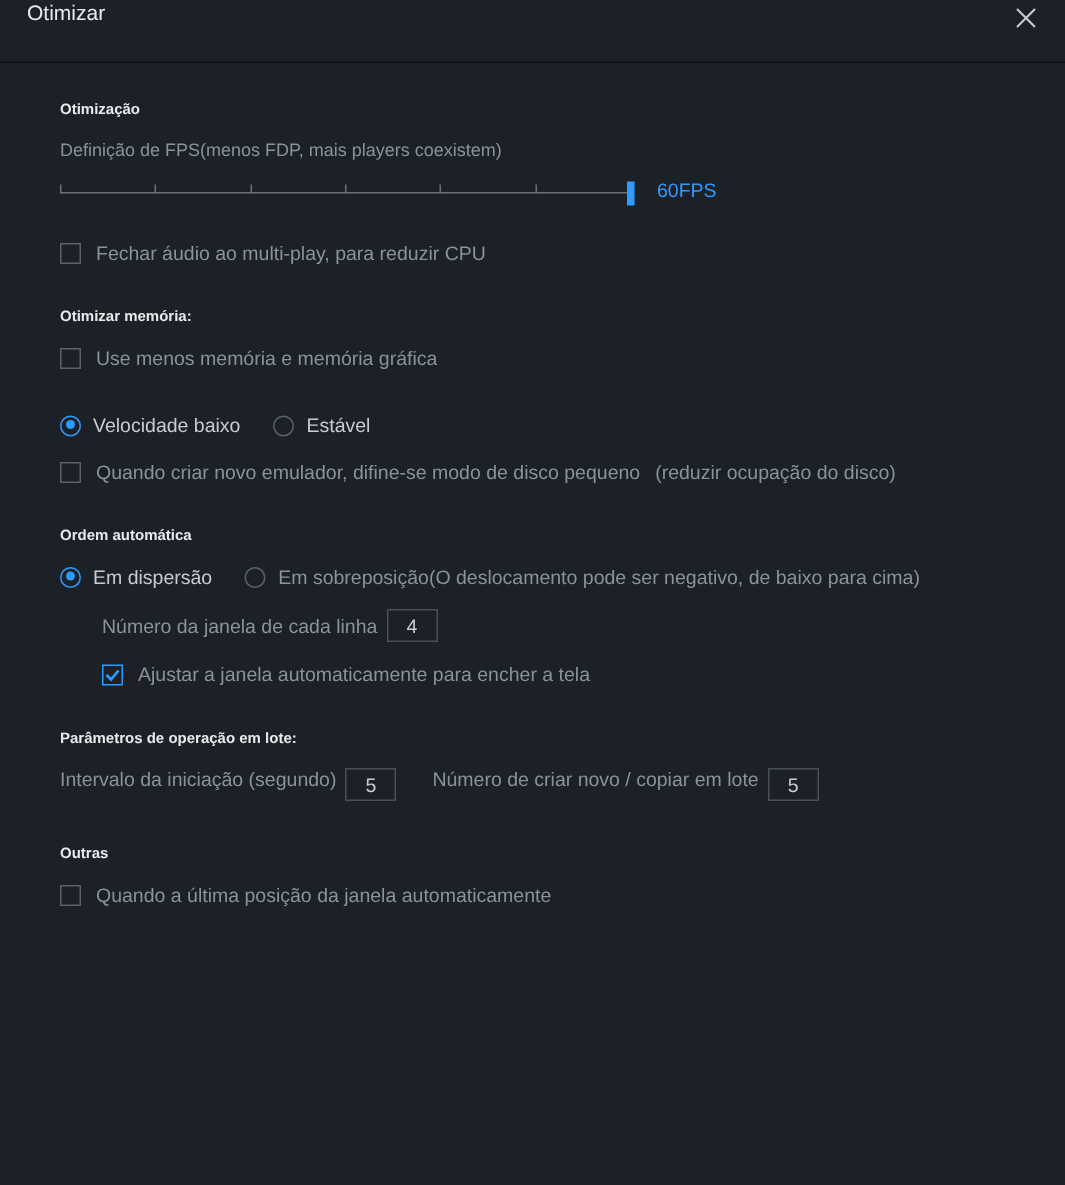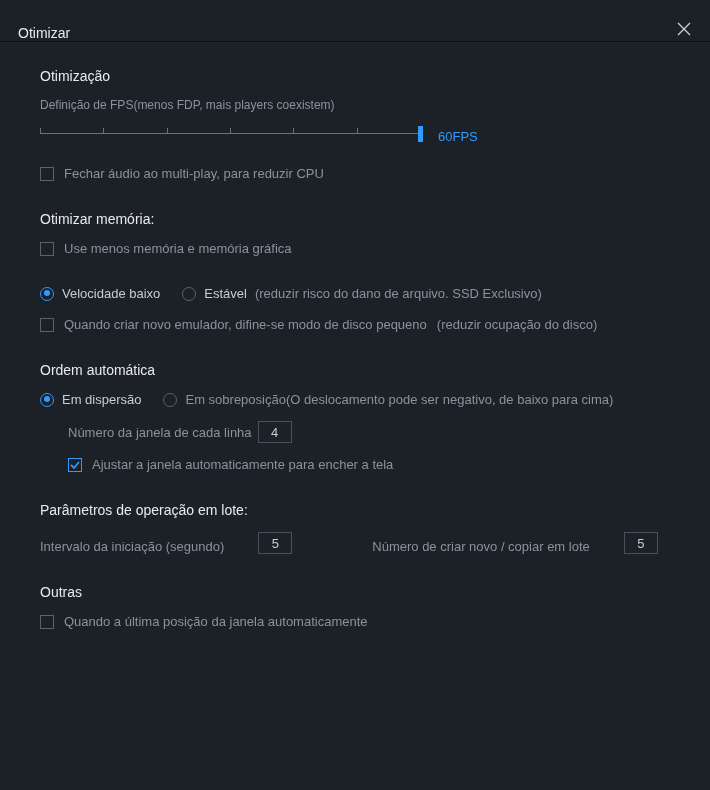--- a/index.html
+++ b/index.html
@@ -6,48 +6,48 @@
   html, body { width: 710px; height: 790px; overflow: hidden; }
   body {
     background: #1c2128;
     color: #c8ccd2;
     font-family: "Segoe UI", "Microsoft YaHei", Arial, sans-serif;
     font-size: 13px;
   }
   .titlebar {
     height: 42px;
     display: flex;
-    align-items: flex-end;
+    align-items: flex-start;
     justify-content: space-between;
     padding: 0 14px 0 18px;
     border-bottom: 1px solid #0e1114;
   }
   .titlebar .title { font-size: 14px; color: #e8eaed; }
   .close-btn {
     width: 24px; height: 24px;
     display: flex; align-items: center; justify-content: center;
     cursor: pointer; color: #c8ccd2;
   }
   .close-btn svg { width: 14px; height: 14px; }
   .content { padding: 26px 40px 20px 40px; }
   .section { margin-bottom: 30px; }
   .section-title {
-    font-size: 14px;
+    font-size: 10px;
     color: #e8eaed;
     margin-bottom: 14px;
-    font-weight: 400;
+    font-weight: 700;
   }
   .subtitle {
     font-size: 12px;
     color: #8b929c;
     margin-bottom: 12px;
   }
   .slider-row {
     display: flex;
-    align-items: flex-end;
+    align-items: flex-start;
     margin-bottom: 22px;
   }
   .slider {
     position: relative;
     width: 380px;
     height: 20px;
     margin-right: 18px;
   }
   .slider-track {
     position: absolute;
@@ -120,22 +120,22 @@
     height: 22px;
     border: 1px solid #4a5059;
     background: transparent;
     color: #c8ccd2;
     text-align: center;
     font-size: 13px;
     margin: 0 6px;
   }
   .param-row {
     display: flex;
-    align-items: flex-end;
-    gap: 28px;
+    align-items: flex-start;
+    gap: 0;
     color: #8b929c;
   }
   .param-row .gap { width: 18px; }
 </style>
 </head>
 <body>
 
 <div class="titlebar">
   <span class="title">Otimizar</span>
   <div class="close-btn">
@@ -181,21 +181,20 @@
       <span class="opt-text">Use menos memória e memória gráfica</span>
     </div>
   </div>
 
   <div class="section">
     <div class="row" style="margin-bottom:16px">
       <div class="radio selected"></div>
       <span class="radio-label">Velocidade baixo</span>
       <div class="radio"></div>
       <span class="radio-label" style="margin-right:8px">Estável</span>
-      <span class="muted">(reduzir risco do dano de arquivo. SSD Exclusivo)</span>
     </div>
     <div class="row">
       <div class="checkbox">
         
       </div>
       <span class="opt-text" style="margin-right:10px">Quando criar novo emulador, difine-se modo de disco pequeno</span>
       <span class="muted">(reduzir ocupação do disco)</span>
     </div>
   </div>
 

